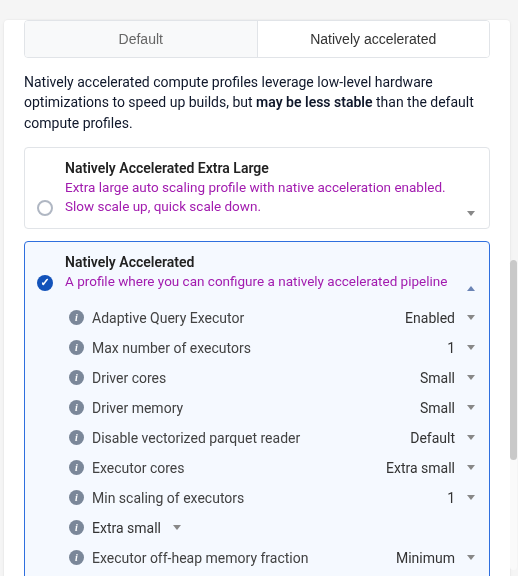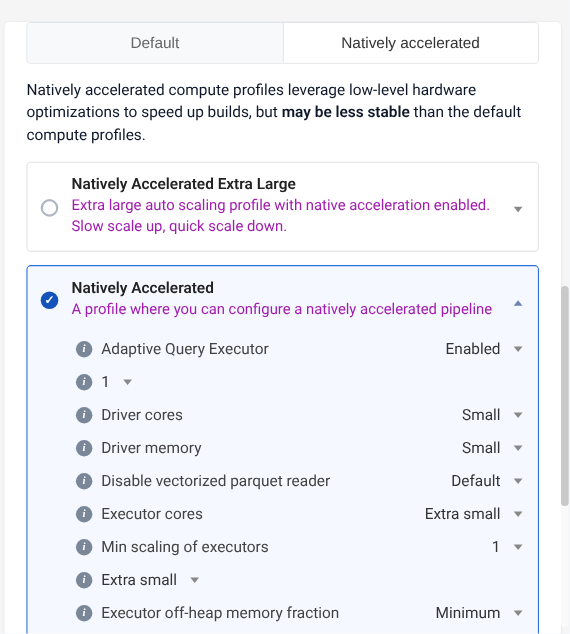--- a/index.html
+++ b/index.html
@@ -53,21 +53,21 @@
     border-radius: 4px;
     margin: 0 20px 12px 20px;
     background: #fff;
   }
   .card.selected {
     border: 1px solid #2f6fde;
     background: #f5f9ff;
   }
   .card-header {
     display: flex;
-    align-items: center;
+    align-items: flex-end;
     padding: 12px 14px 12px 12px;
     gap: 12px;
   }
   .radio {
     width: 16px; height: 16px;
     border: 2px solid #b0b7c3;
     border-radius: 50%;
     flex: 0 0 auto;
     margin-top: 2px;
     background: #fff;
@@ -201,20 +201,21 @@
 
     <div class="settings" id="settings-list">
         <div class="setting-row">
           <span class="info-icon">i</span>
           <span class="setting-label">Adaptive Query Executor</span>
           <span class="setting-value">Enabled</span>
           <span class="setting-caret"></span>
         </div>
         <div class="setting-row">
           <span class="info-icon">i</span>
+          <span class="setting-label">Max number of executors</span>
           <span class="setting-value">1</span>
           <span class="setting-caret"></span>
         </div>
         <div class="setting-row">
           <span class="info-icon">i</span>
           <span class="setting-label">Driver cores</span>
           <span class="setting-value">Small</span>
           <span class="setting-caret"></span>
         </div>
         <div class="setting-row">

